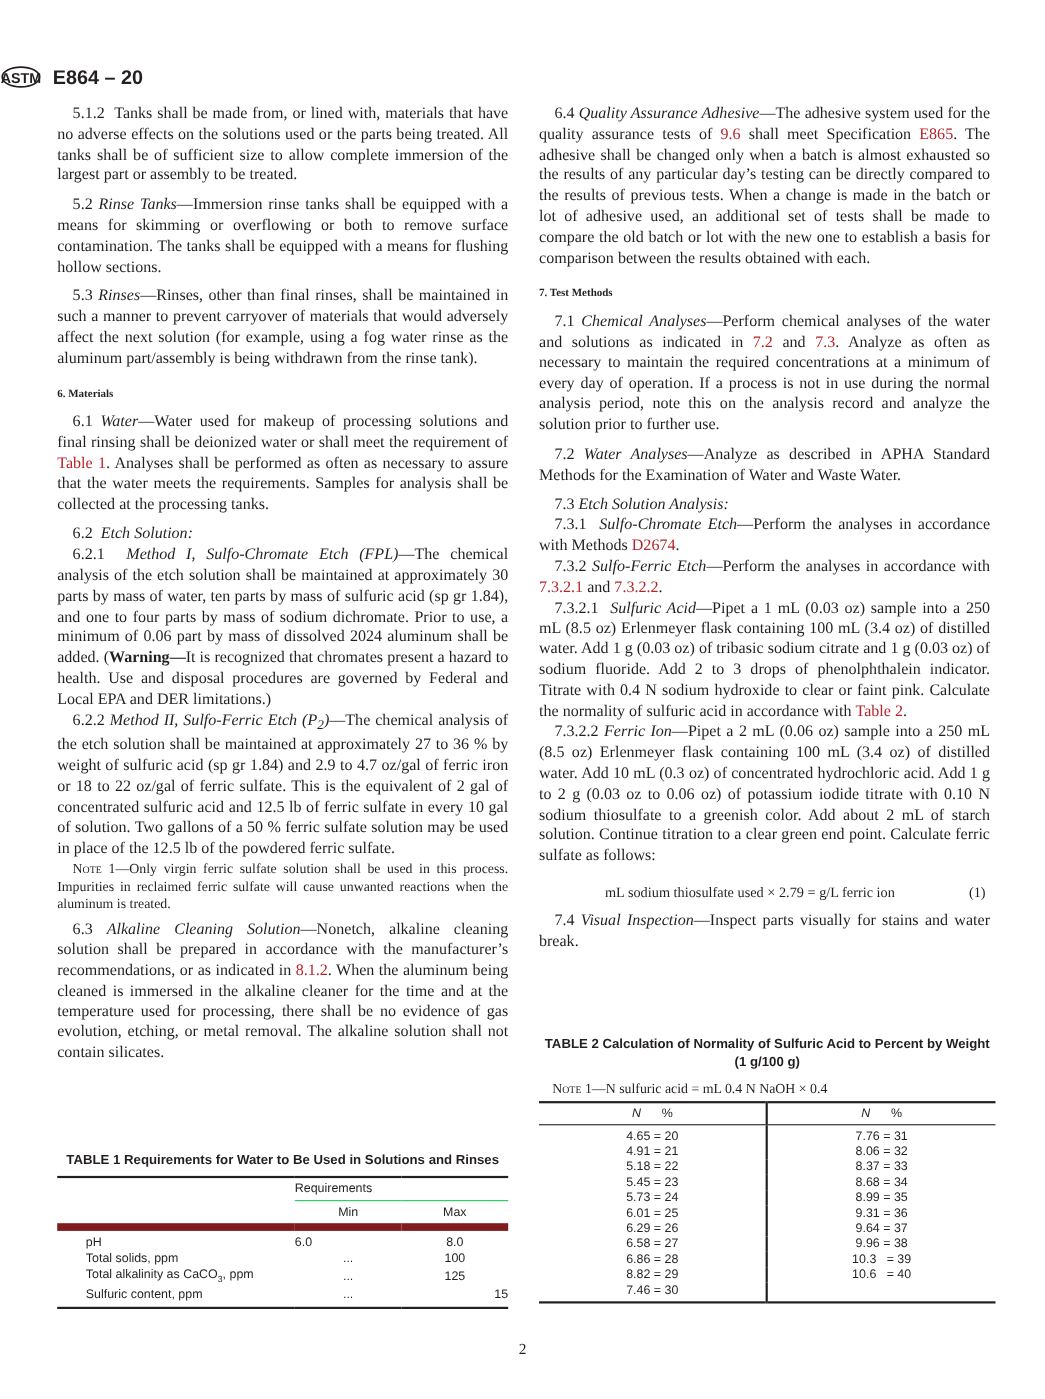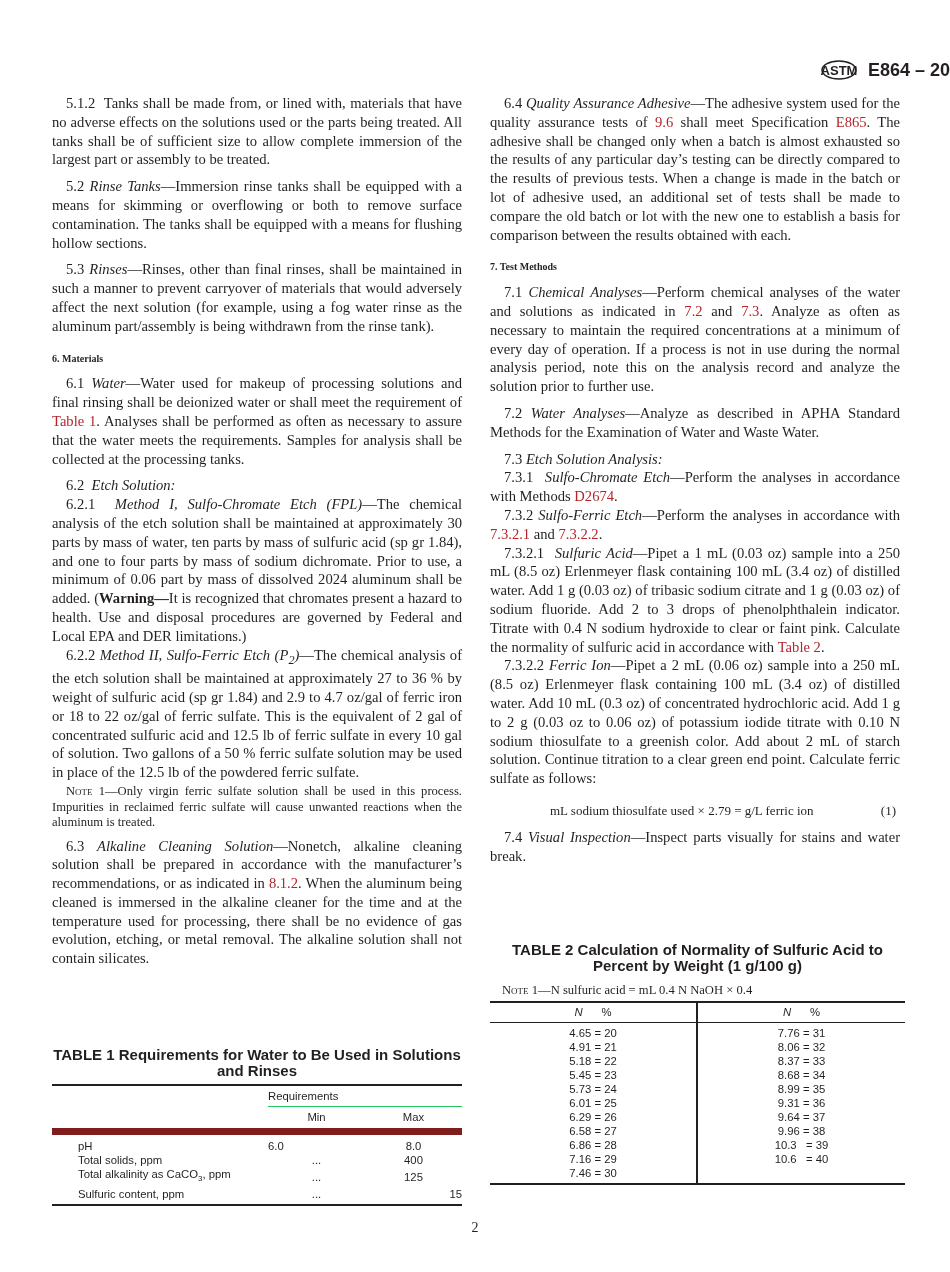--- a/index.html
+++ b/index.html
@@ -1,34 +1,34 @@
 <!DOCTYPE html>
 <html><head>
 <meta charset="utf-8">
 <style>
   html, body { margin:0; padding:0; background:#ffffff; }
   body { width:950px; height:1272px; position:relative; overflow:hidden; color:#231f20;
          font-family:"Liberation Serif", "DejaVu Serif", serif; }
-  .header { position:absolute; top:56px; left:0; width:950px; text-align:right; height:30px; }
+  .header { position:absolute; top:56px; left:0; width:950px; text-align:left; height:30px; }
   .header .logo { display:inline-block; vertical-align:middle; width:38px; height:28px; margin-right:6px; }
   .header .doc-id { display:inline-block; vertical-align:middle; font-family:"Liberation Sans", sans-serif;
          font-weight:bold; font-size:18px; color:#231f20; }
   .col { position:absolute; top:94px; width:410px; font-size:14.6px; line-height:18.8px; text-align:justify; }
   .col.left { left:52px; }
   .col.right { left:490px; }
   p { margin:0 0 8px 0; text-indent:14px; }
   p.tight { margin-bottom:0; }
   .link { color:#b5242b;font-family:Liberation Serif, serif; }
   h2 { margin:14px 0 6px 0; font-size:10px; font-weight:bold; }
   .note { font-size:12.6px; line-height:15.5px; margin:2px 0 6px 0; text-indent:14px; }
   .sc { font-variant:small-caps; }
   .eq { font-size:13px; margin:14px 0 8px 0; position:relative; height:18px; }
   .eq .expr { position:absolute; left:60px; }
   .eq .num { position:absolute; right:4px; }
-  .tbl-title { font-family:"Liberation Sans", sans-serif; font-weight:bold; font-size:15px;
+  .tbl-title { font-family:"Liberation Sans", sans-serif; font-weight:bold; font-size:12px;
                text-align:center; line-height:15.5px; }
   table { border-collapse:collapse; font-family:"Liberation Sans", sans-serif; font-size:11.3px; }
   .t1 { position:absolute; left:52px; top:1047px; width:410px; }
   .t1 table { width:410px; margin-top:6px; border-top:2px solid #231f20; border-bottom:2px solid #231f20; }
   .t1 td { padding:0; line-height:14.3px; }
   .t1 .hdr td { padding:3px 0; }
   .t2 { position:absolute; left:490px; top:942px; width:415px; }
   .t2 .note2 { font-size:12.6px; margin:10px 0 3px 12px; }
   .t2 table { width:415px; border-top:2px solid #231f20; border-bottom:2px solid #231f20; }
   .t2 td { padding:0; line-height:14px; text-align:center; }
@@ -84,21 +84,21 @@
       <td style="text-align:center;width:97px">Max</td>
     </tr>
     <tr>
       <td style="padding-left:26px;padding-top:4px">pH</td>
       <td style="text-align:left;padding-top:4px">6.0</td>
       <td style="text-align:center;padding-top:4px">8.0</td>
     </tr>
     <tr>
       <td style="padding-left:26px">Total solids, ppm</td>
       <td style="text-align:center">...</td>
-      <td style="text-align:center">400</td>
+      <td style="text-align:center">100</td>
     </tr>
     <tr>
       <td style="padding-left:26px"><span>Total alkalinity as CaCO</span><sub style="font-size:8px">3</sub><span>, ppm</span></td>
       <td style="text-align:center">...</td>
       <td style="text-align:center">125</td>
     </tr>
     <tr>
       <td style="padding-left:26px;padding-bottom:3px">Sulfuric content, ppm</td>
       <td style="text-align:center;padding-bottom:3px">...</td>
       <td style="text-align:right;padding-bottom:3px">15</td>
@@ -173,21 +173,21 @@
         </tr>
     <tr>
           <td class="divider">6.58 = 27</td>
           <td>9.96 = 38</td>
         </tr>
     <tr>
           <td class="divider">6.86 = 28</td>
           <td>10.3&nbsp;&nbsp; = 39</td>
         </tr>
     <tr>
-          <td class="divider">7.16 = 29</td>
+          <td class="divider">8.82 = 29</td>
           <td>10.6&nbsp;&nbsp; = 40</td>
         </tr>
     <tr>
           <td class="divider" style="padding-bottom:3px">7.46 = 30</td>
           <td style="padding-bottom:3px"></td>
         </tr>
   </tbody>
     </table>
 </div>
 

